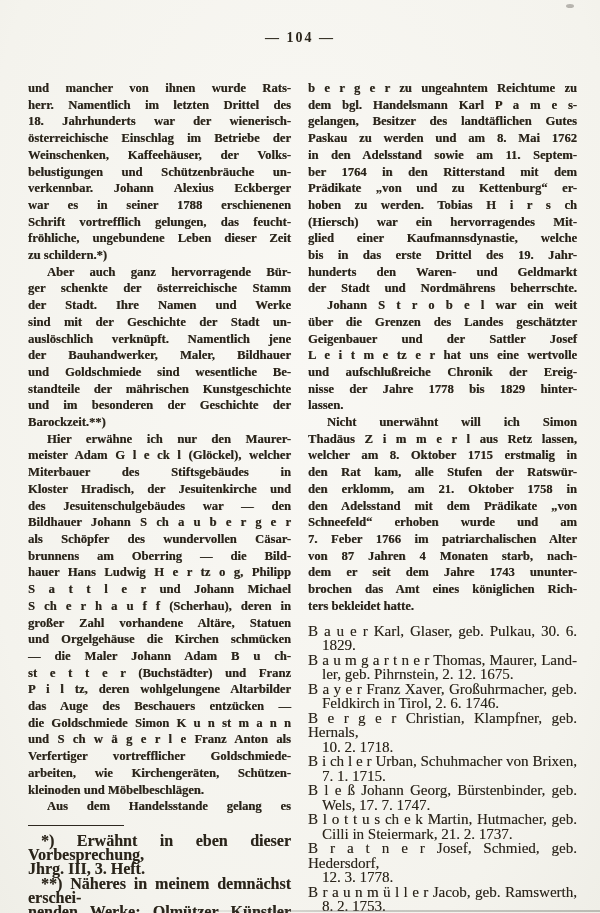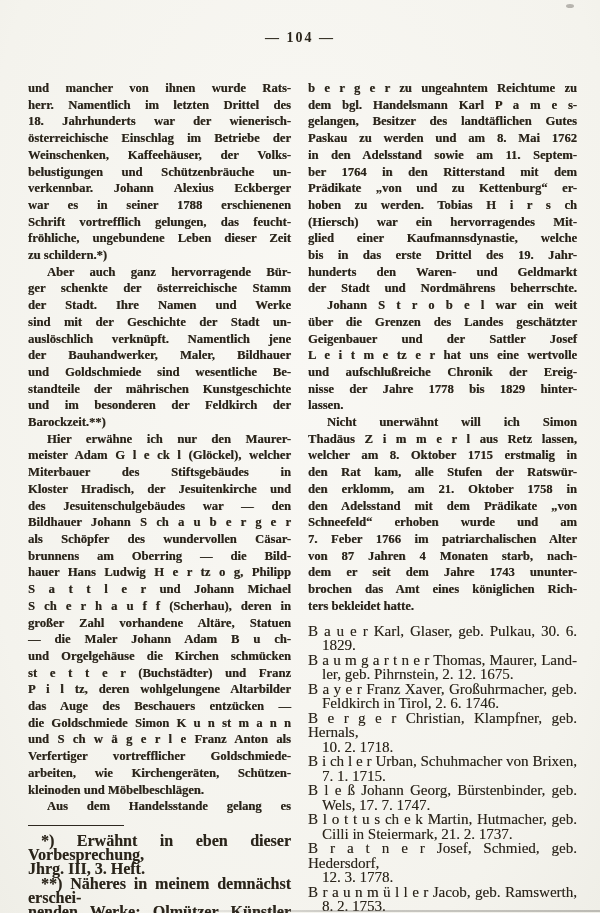--- a/index.html
+++ b/index.html
@@ -81,38 +81,38 @@
           </div>
           <div class="para indent">
             <div class="line">Aber auch ganz hervorragende Bür-</div>
             <div class="line">ger schenkte der österreichische Stamm</div>
             <div class="line">der Stadt. Ihre Namen und Werke</div>
             <div class="line">sind mit der Geschichte der Stadt un-</div>
             <div class="line">auslöschlich verknüpft. Namentlich jene</div>
             <div class="line">der Bauhandwerker, Maler, Bildhauer</div>
             <div class="line">und Goldschmiede sind wesentliche Be-</div>
             <div class="line">standteile der mährischen Kunstgeschichte</div>
-            <div class="line">und im besonderen der Feldkirch der</div>
+            <div class="line">und im besonderen der Geschichte der</div>
             <div class="line last">Barockzeit.**)</div>
           </div>
           <div class="para indent">
             <div class="line">Hier erwähne ich nur den Maurer-</div>
             <div class="line">meister Adam G l e ck l (Glöckel), welcher</div>
             <div class="line">Miterbauer des Stiftsgebäudes in</div>
             <div class="line">Kloster Hradisch, der Jesuitenkirche und</div>
             <div class="line">des Jesuitenschulgebäudes war — den</div>
             <div class="line">Bildhauer Johann S ch a u b e r g e r</div>
             <div class="line">als Schöpfer des wundervollen Cäsar-</div>
             <div class="line">brunnens am Oberring — die Bild-</div>
             <div class="line">hauer Hans Ludwig H e r tz o g, Philipp</div>
             <div class="line">S a t t l e r und Johann Michael</div>
             <div class="line">S ch e r h a u f f (Scherhau), deren in</div>
             <div class="line">großer Zahl vorhandene Altäre, Statuen</div>
+            <div class="line">und Orgelgehäuse die Kirchen schmücken</div>
             <div class="line">— die Maler Johann Adam B u ch-</div>
-            <div class="line">und Orgelgehäuse die Kirchen schmücken</div>
             <div class="line">st e t t e r (Buchstädter) und Franz</div>
             <div class="line">P i l tz, deren wohlgelungene Altarbilder</div>
             <div class="line">das Auge des Beschauers entzücken —</div>
             <div class="line">die Goldschmiede Simon K u n st m a n n</div>
             <div class="line">und S ch w ä g e r l e Franz Anton als</div>
             <div class="line">Verfertiger vortrefflicher Goldschmiede-</div>
             <div class="line">arbeiten, wie Kirchengeräten, Schützen-</div>
             <div class="line last">kleinoden und Möbelbeschlägen.</div>
           </div>
           <div class="para indent">

